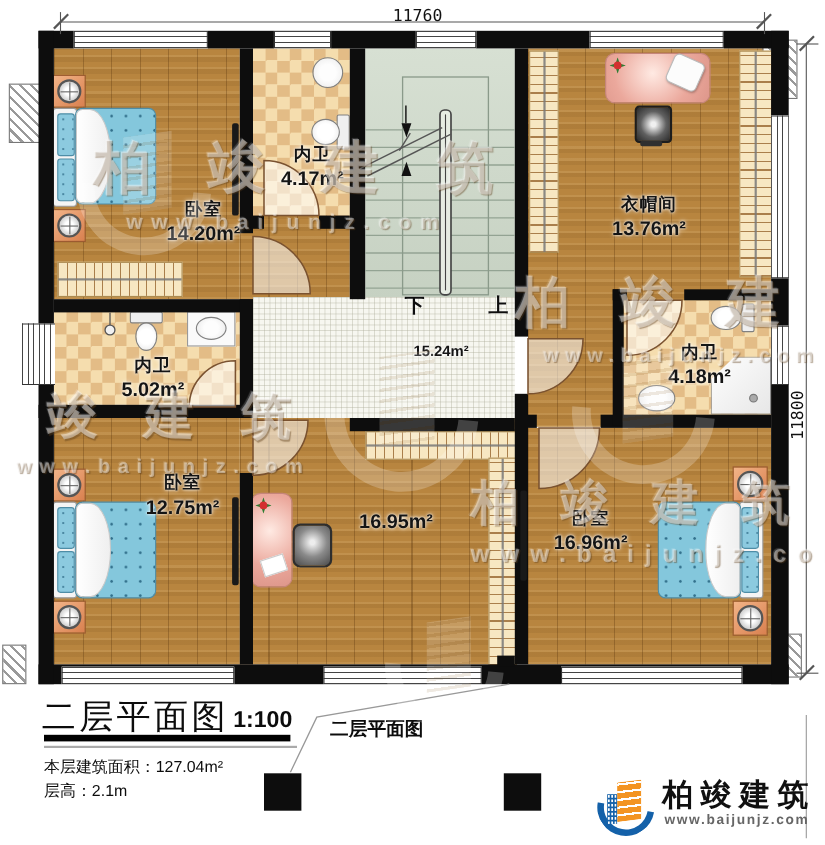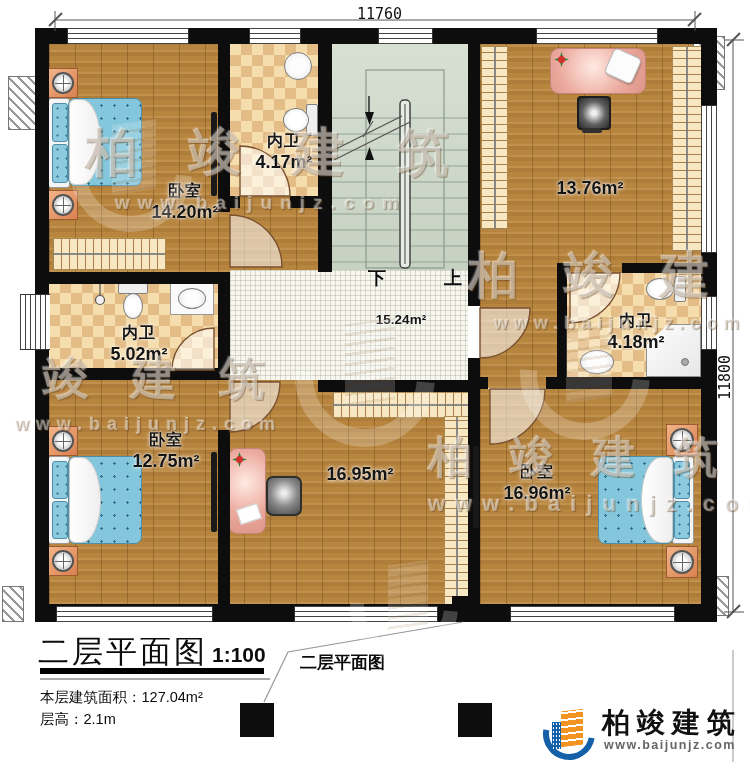--- a/index.html
+++ b/index.html
@@ -275,20 +275,21 @@
 
 <div class="rlabel" style="left:125px;top:181px;width:120px">
   <div class="rname">卧室</div>
   <div class="rarea">14.20m²</div>
 </div>
 <div class="rlabel" style="left:224px;top:131px;width:120px">
   <div class="rname">内卫</div>
   <div class="rarea">4.17m²</div>
 </div>
 <div class="rlabel" style="left:530px;top:177px;width:120px">
+  <div class="rname">衣帽间</div>
   <div class="rarea">13.76m²</div>
 </div>
 <div class="rlabel" style="left:79px;top:323px;width:120px">
   <div class="rname">内卫</div>
   <div class="rarea">5.02m²</div>
 </div>
 <div class="rlabel" style="left:340px;top:312px;width:122px">
   <div class="rarea" style="font-size:13.5px">15.24m²</div>
 </div>
 <div class="rlabel" style="left:576px;top:311px;width:120px">

